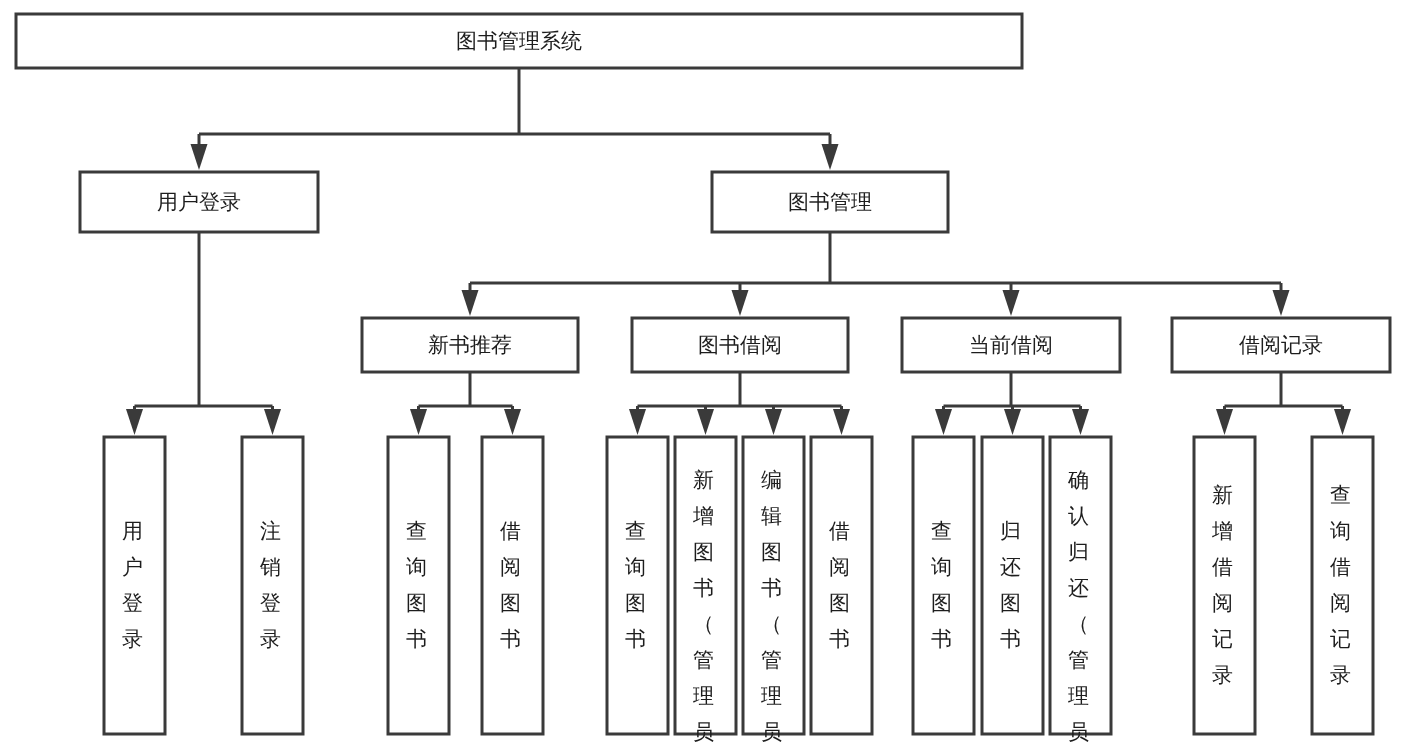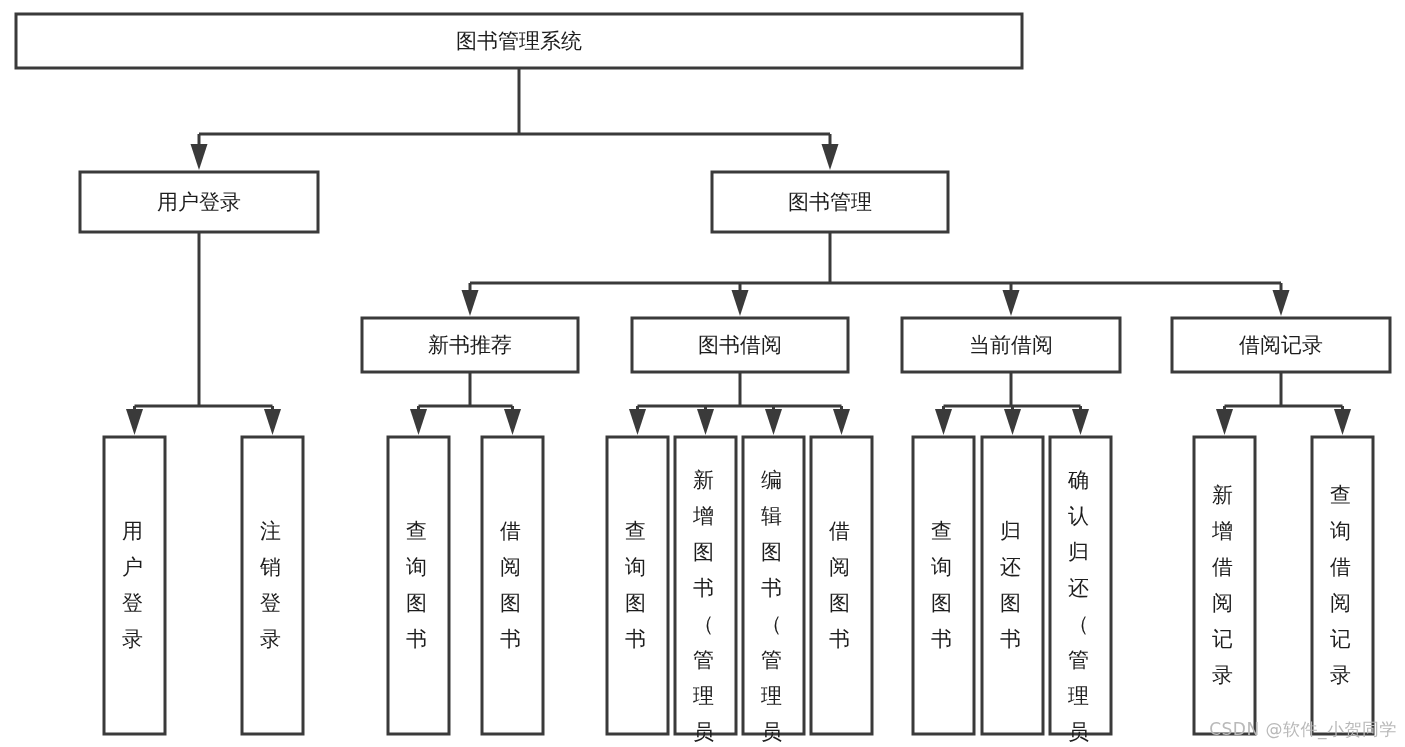--- a/index.html
+++ b/index.html
@@ -220,14 +220,13 @@
         <g>
           <rect x="1194" y="437" width="61" height="297" class="node-box"></rect>
           <text x="1224.5" class="node-label v"><tspan x="1224.5" y="495.5">新</tspan><tspan x="1224.5" y="531.5">增</tspan><tspan x="1224.5" y="567.5">借</tspan><tspan x="1224.5" y="603.5">阅</tspan><tspan x="1224.5" y="639.5">记</tspan><tspan x="1224.5" y="675.5">录</tspan></text>
         </g>
         <g>
           <rect x="1312" y="437" width="61" height="297" class="node-box"></rect>
           <text x="1342.5" class="node-label v"><tspan x="1342.5" y="495.5">查</tspan><tspan x="1342.5" y="531.5">询</tspan><tspan x="1342.5" y="567.5">借</tspan><tspan x="1342.5" y="603.5">阅</tspan><tspan x="1342.5" y="639.5">记</tspan><tspan x="1342.5" y="675.5">录</tspan></text>
         </g>
       </g>
   </svg>
-  <div class="watermark">CSDN @软件_小贺同学</div>
 </div>
 
 </body></html>

